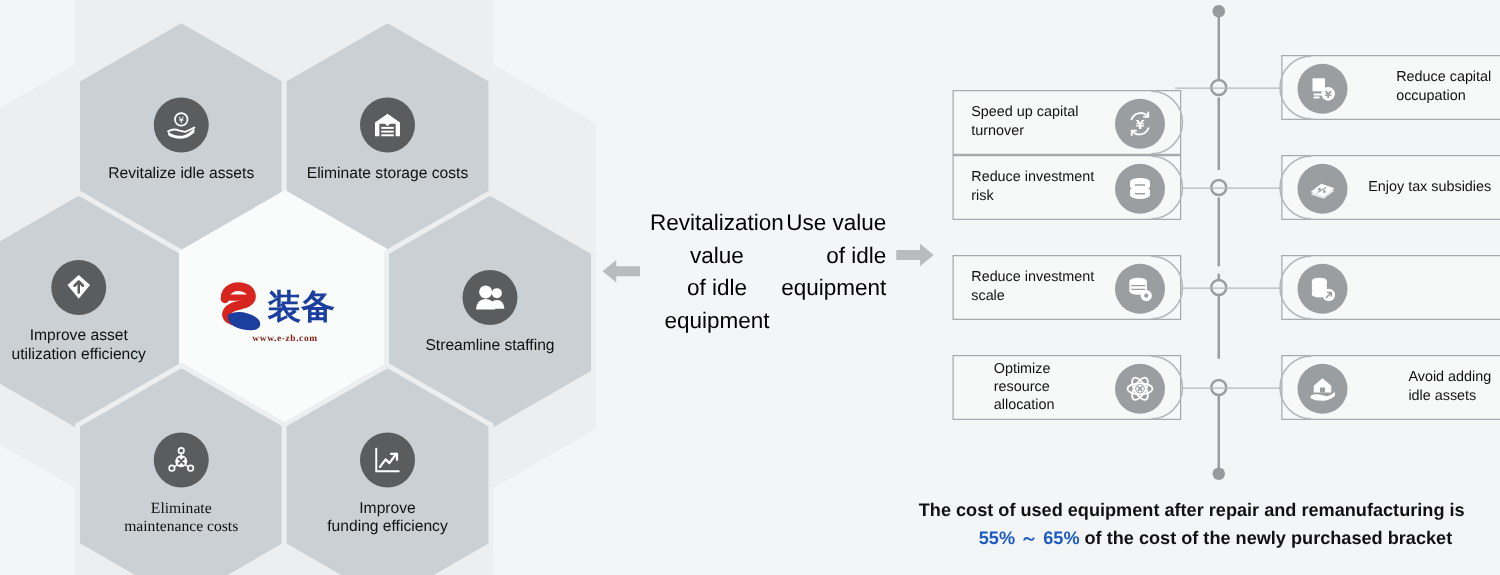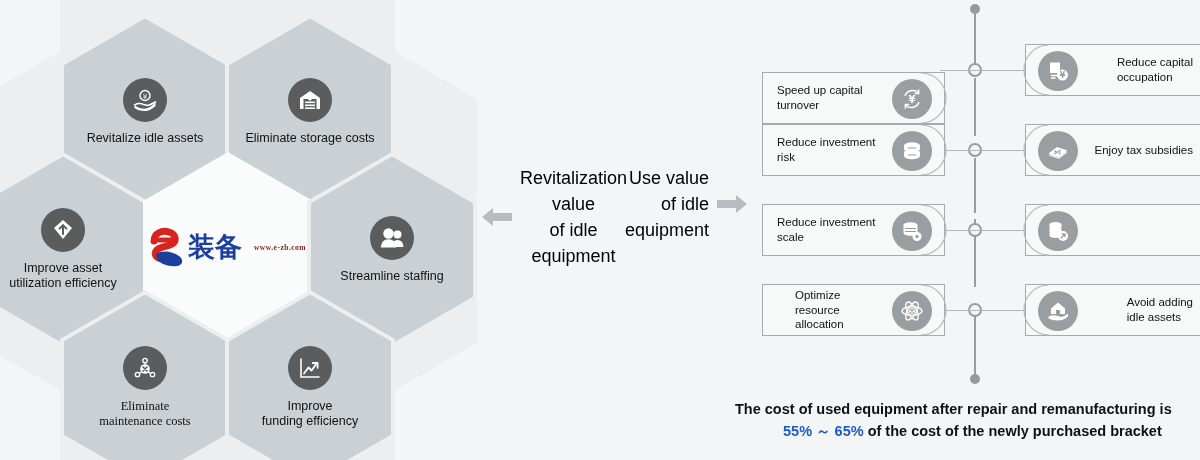--- a/index.html
+++ b/index.html
@@ -32,21 +32,21 @@
   .hex-icon{
     width:44px;height:44px;border-radius:50%;
     background:#5a5c5e;display:flex;align-items:center;justify-content:center;
     margin-bottom:9px;
   }
   .hex-icon svg{display:block;}
   .hex-label{
     font-size:12.5px;color:#111;text-align:center;line-height:1.25;
     max-width:150px;font-weight:400;
   }
-  .logo-wrap{display:flex;flex-direction:row;align-items:center;justify-content:center;}
+  .logo-wrap{display:flex;flex-direction:column;align-items:center;justify-content:center;}
   .logo-url{
     font-family:"Liberation Serif","DejaVu Serif",serif;
     font-size:7.5px;font-weight:bold;color:#7a1f12;letter-spacing:.5px;
     margin-top:-5px;
   }
 
   
   #center-band{position:absolute;left:470px;top:0;width:270px;height:460px;}
   .arrow-block{
     position:absolute;top:165px;display:flex;align-items:center;gap:6px;

